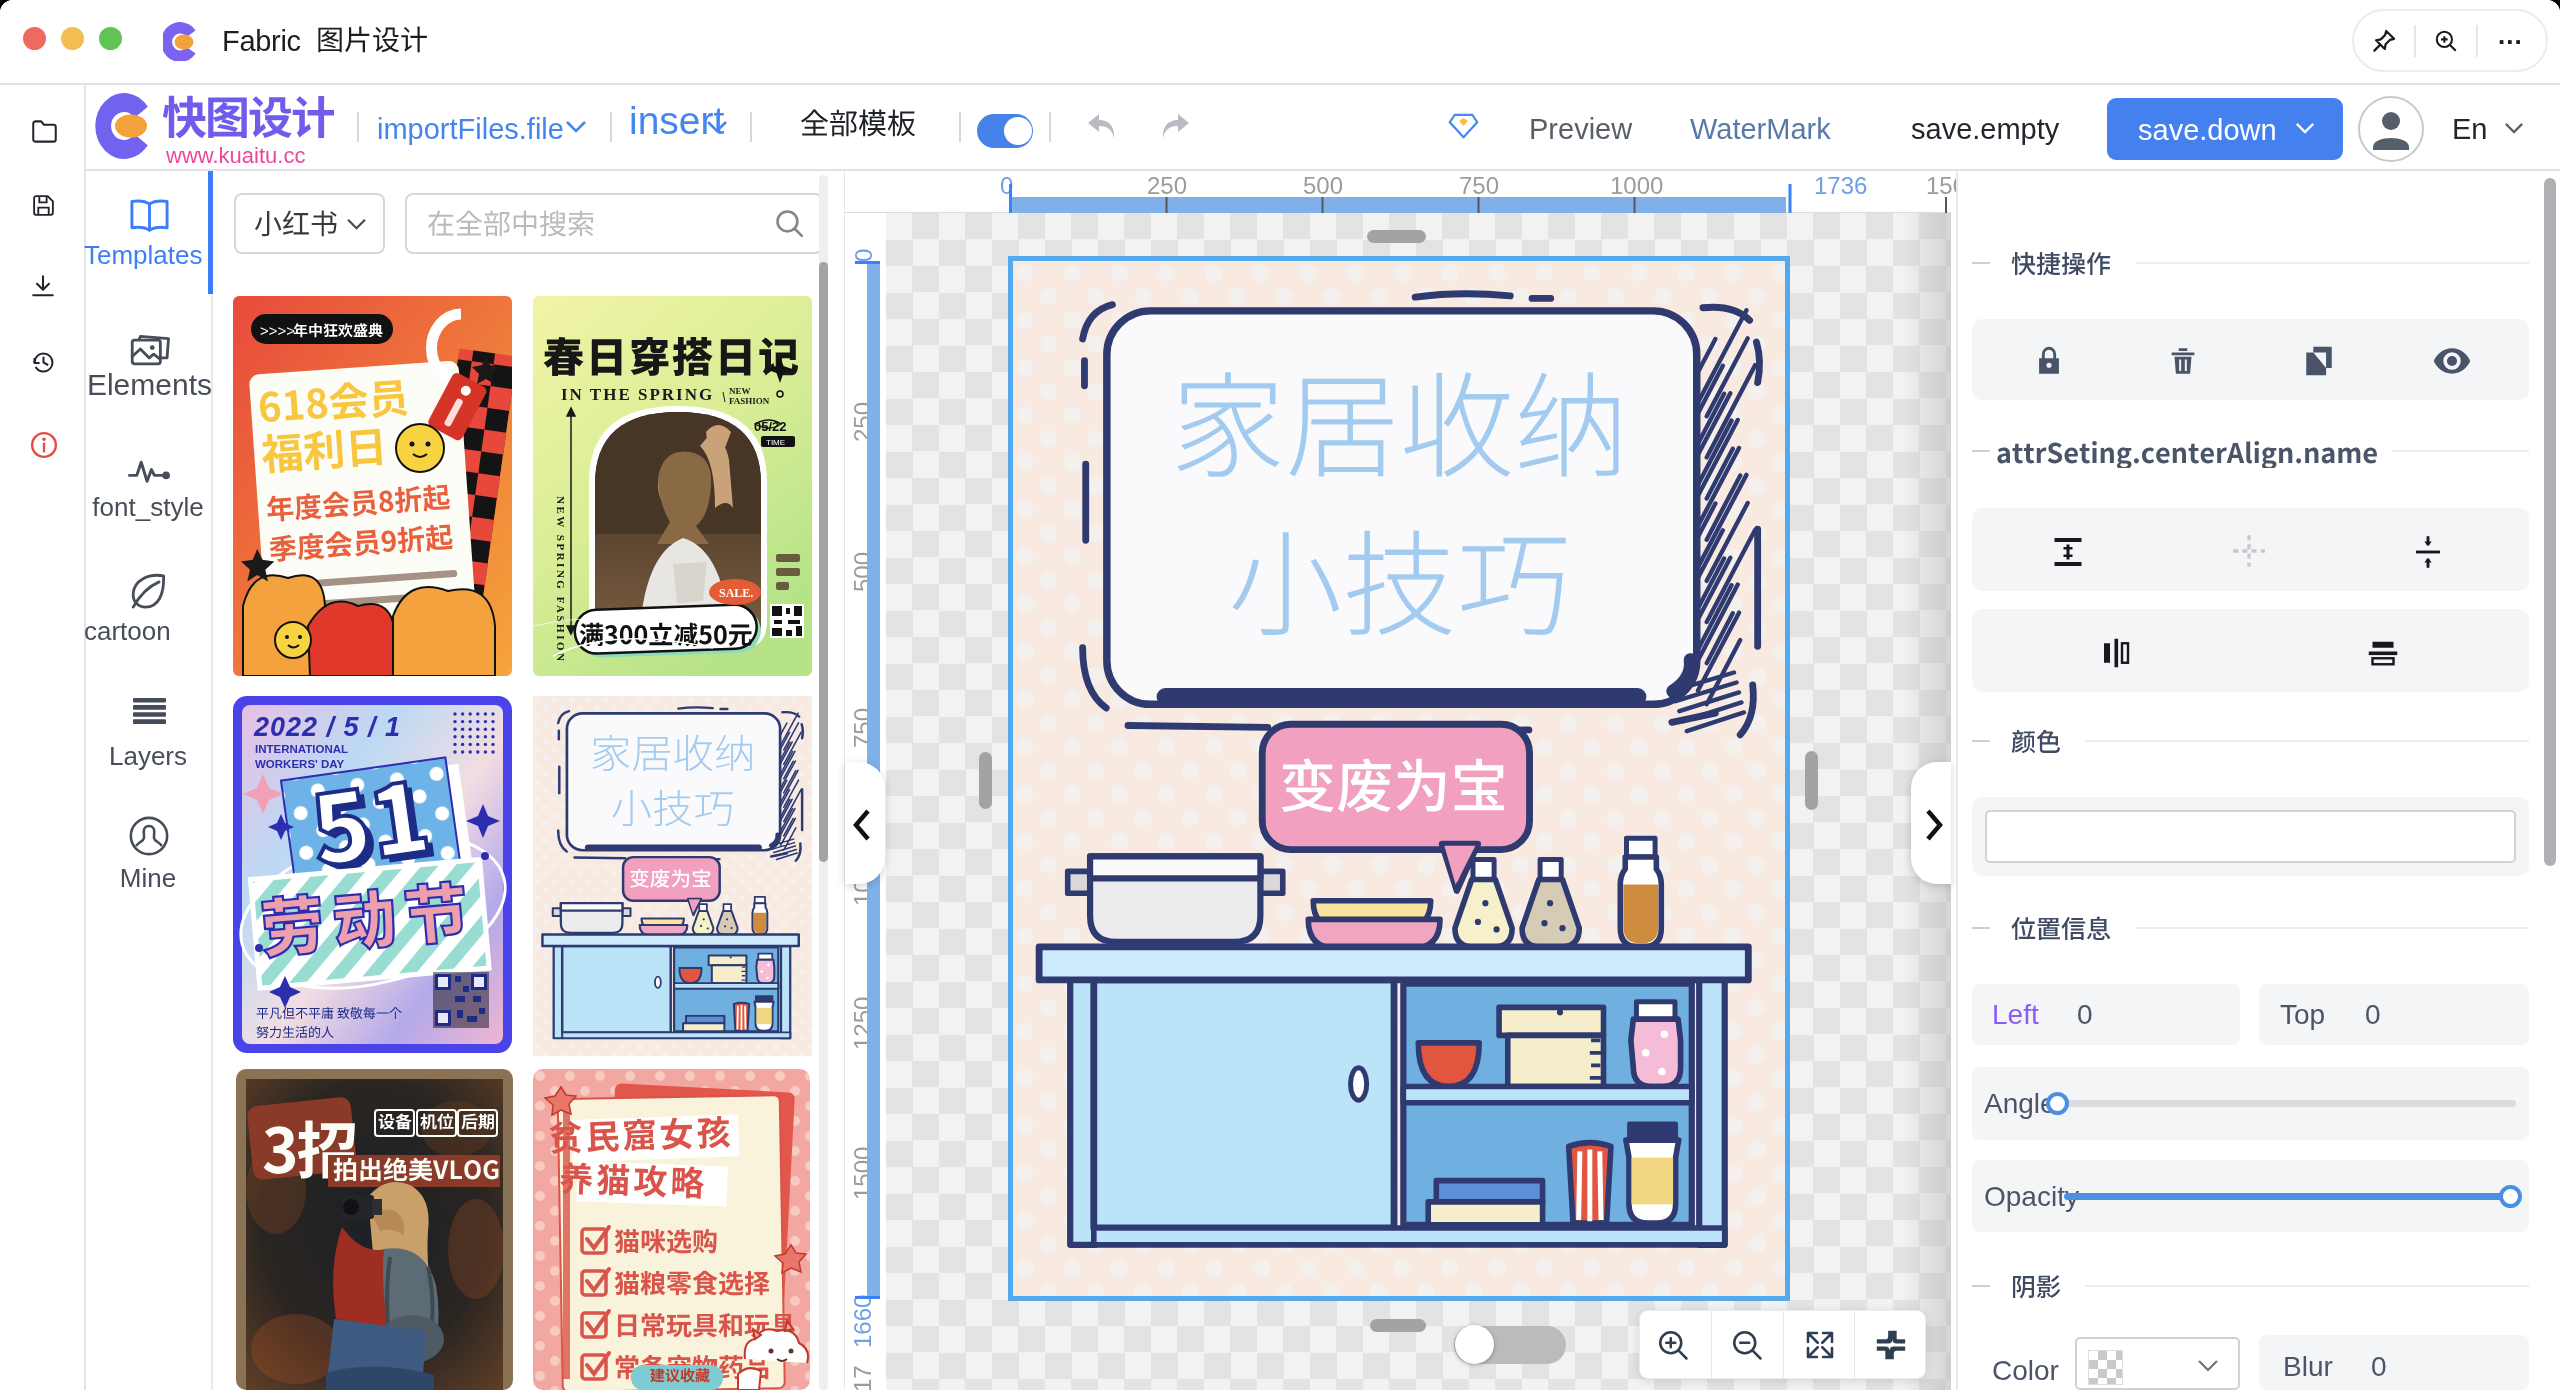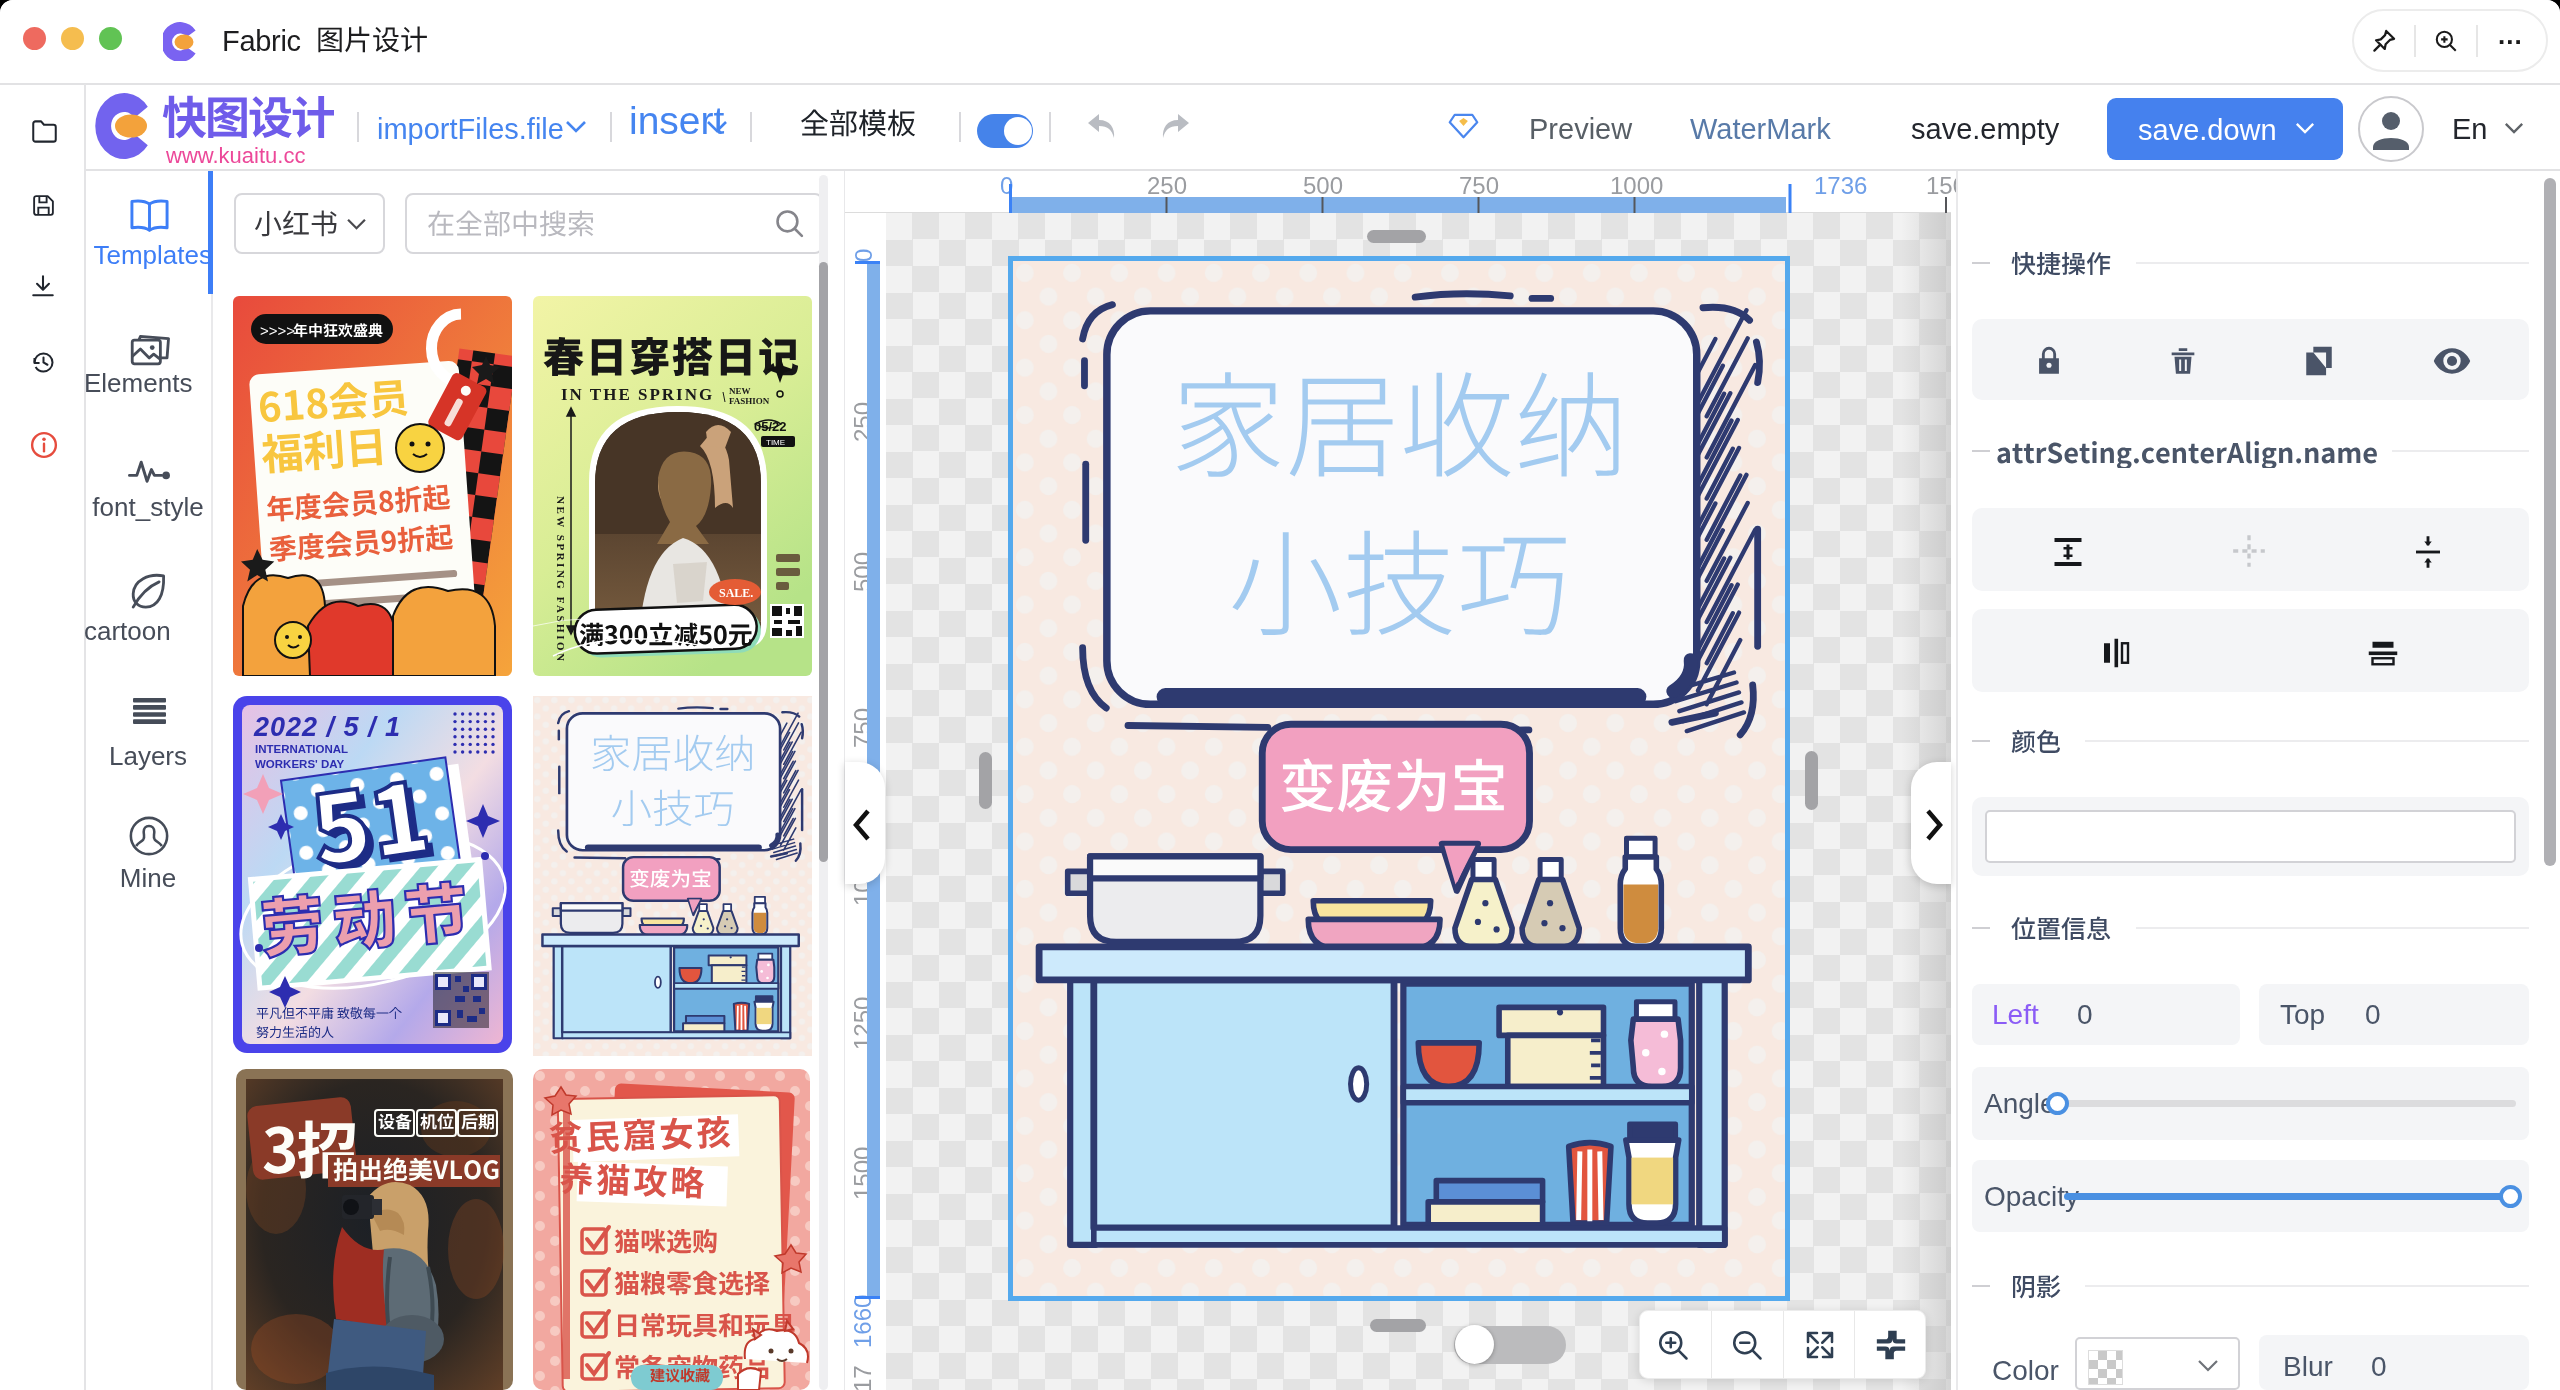--- a/index.html
+++ b/index.html
@@ -106,28 +106,28 @@
     </svg>
 <svg class="abs" style="left:29px;top:430px" width="30" height="30" viewBox="0 0 24 24" fill="none" stroke="#e64c3e" stroke-width="1.9">
 <circle cx="12" cy="12" r="9.5"></circle>
       <path d="M12 11 L12 17" stroke-linecap="round"></path>
       <circle cx="12" cy="7.4" r="1.4" fill="#e64c3e" stroke="none"></circle>
     </svg>
 <svg class="abs" style="left:129px;top:198px" width="41" height="37" viewBox="0 0 28 25" fill="none" stroke="#3d7ef7" stroke-width="2">
 <path d="M14 4 C11 1.8 7 1.5 2 2.2 L2 20.2 C7 19.5 11 19.8 14 22 C17 19.8 21 19.5 26 20.2 L26 2.2 C21 1.5 17 1.8 14 4 Z" stroke-linejoin="round"></path>
       <path d="M14 4 L14 21.5"></path>
     </svg>
-<div class="abs" style="left:84px;top:240px;width:128px;text-align:right;font-size:26px;color:#3d7ef7">Templates</div>
+<div class="abs" style="left:84px;top:240px;width:128px;text-align:left;font-size:26px;color:#3d7ef7">Templates</div>
 <svg class="abs" style="left:130px;top:334px" width="40" height="33" viewBox="0 0 27 22" fill="none" stroke="#474d59" stroke-width="1.9">
 <rect x="1.5" y="4" width="19" height="16" rx="1.5"></rect>
       <path d="M6 4 L7 1.5 L26 3 L25 16 L20.5 16" stroke-linejoin="round"></path>
 <path d="M1.5 15 L7 10 L13 16 L16 13.5 L20.5 17" stroke-linejoin="round"></path>
       <circle cx="15" cy="9" r="1.6" fill="#474d59" stroke="none"></circle>
     </svg>
-<div class="abs" style="left:84px;top:368px;width:128px;text-align:left;font-size:26px;color:#474d59">Elements</div>
+<div class="abs" style="left:84px;top:368px;width:128px;text-align:right;font-size:30px;color:#474d59">Elements</div>
 <svg class="abs" style="left:128px;top:456px" width="44" height="30" viewBox="0 0 30 20" fill="none" stroke="#474d59" stroke-width="2">
 <path d="M1 13 L6 13 L9 4 L13 17 L16 9 L18 13 L23 13" stroke-linecap="round" stroke-linejoin="round"></path>
       <circle cx="26" cy="13" r="2.6" fill="#474d59" stroke="none"></circle>
     </svg>
 <div class="abs" style="left:84px;top:492px;width:128px;text-align:center;font-size:26px;color:#474d59">font_style</div>
 <svg class="abs" style="left:128px;top:571px" width="43" height="41" viewBox="0 0 29 27" fill="none" stroke="#474d59" stroke-width="1.9">
 <path d="M24 3 C14 1 4 6 3.5 15 C3.2 20.5 7 24 12 24 C20 24 24.5 16 24 3 Z" stroke-linejoin="round"></path>
 <path d="M3.5 24 C8 16 14 10 21 7" stroke-linecap="round"></path>
     </svg>
 <div class="abs" style="left:84px;top:616px;width:128px;font-size:26px;color:#474d59">cartoon</div>

